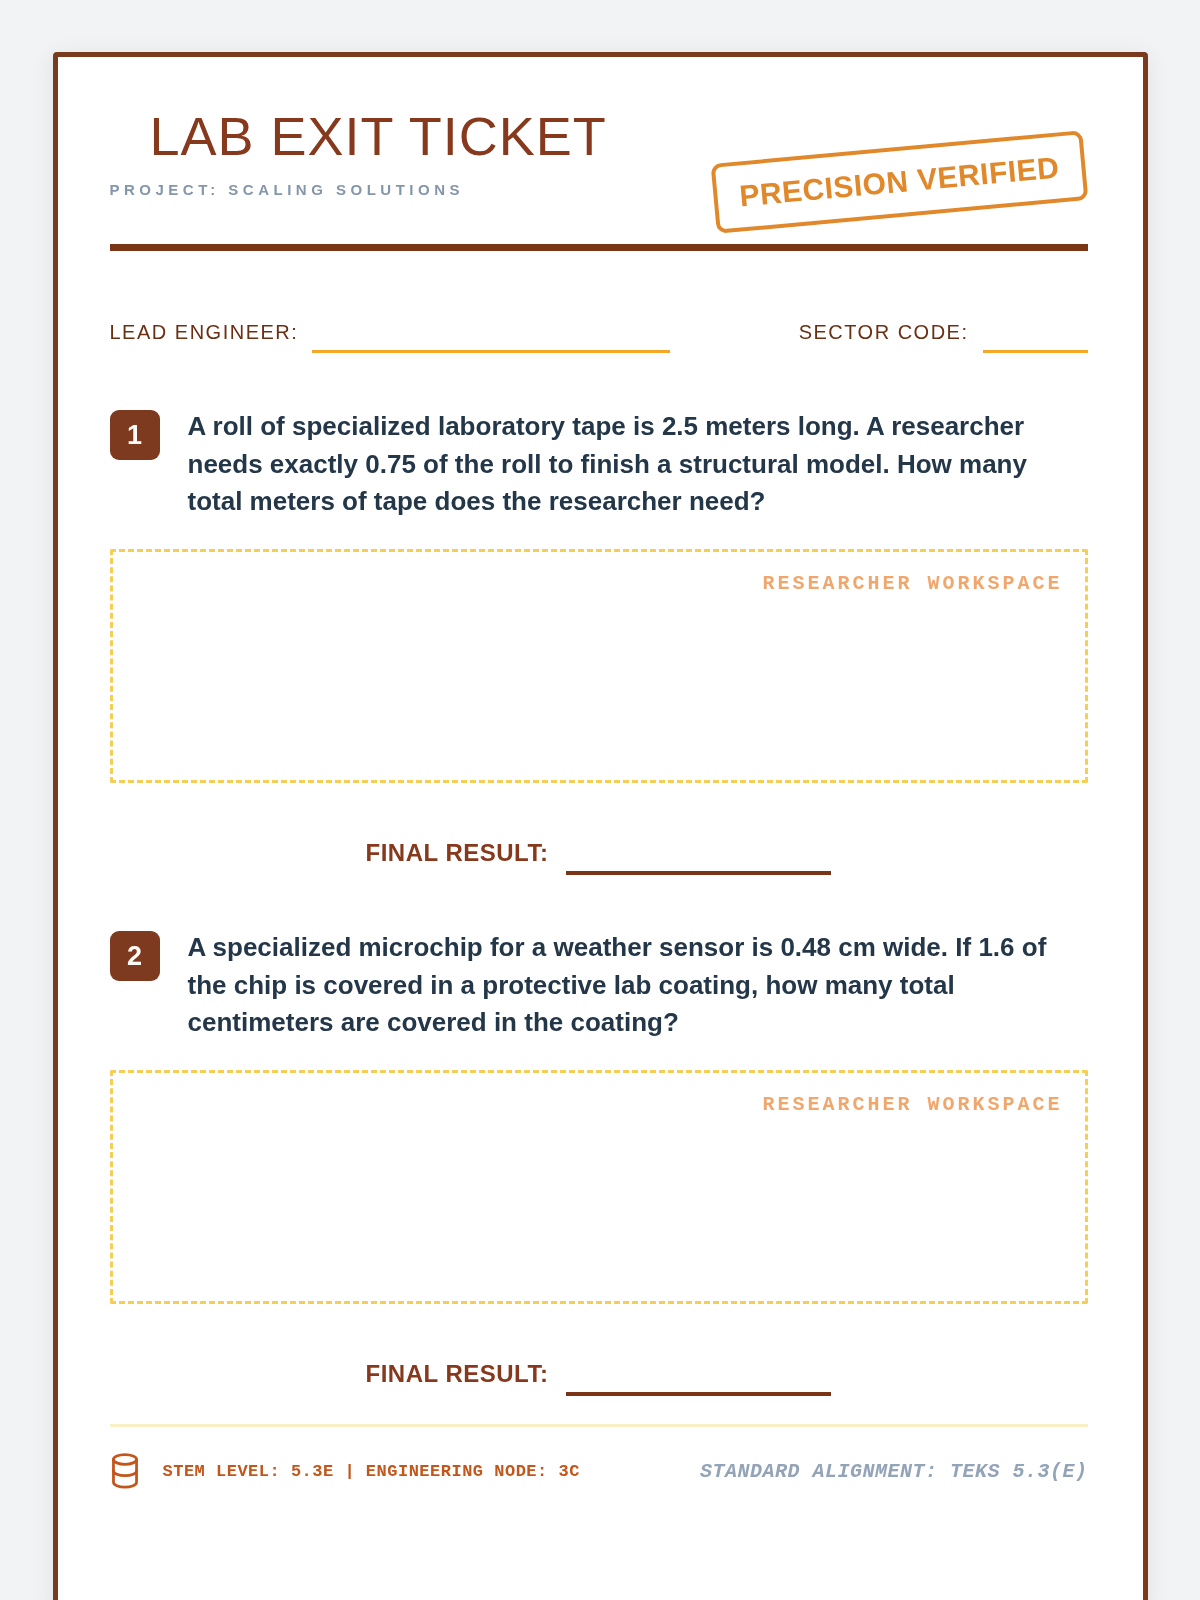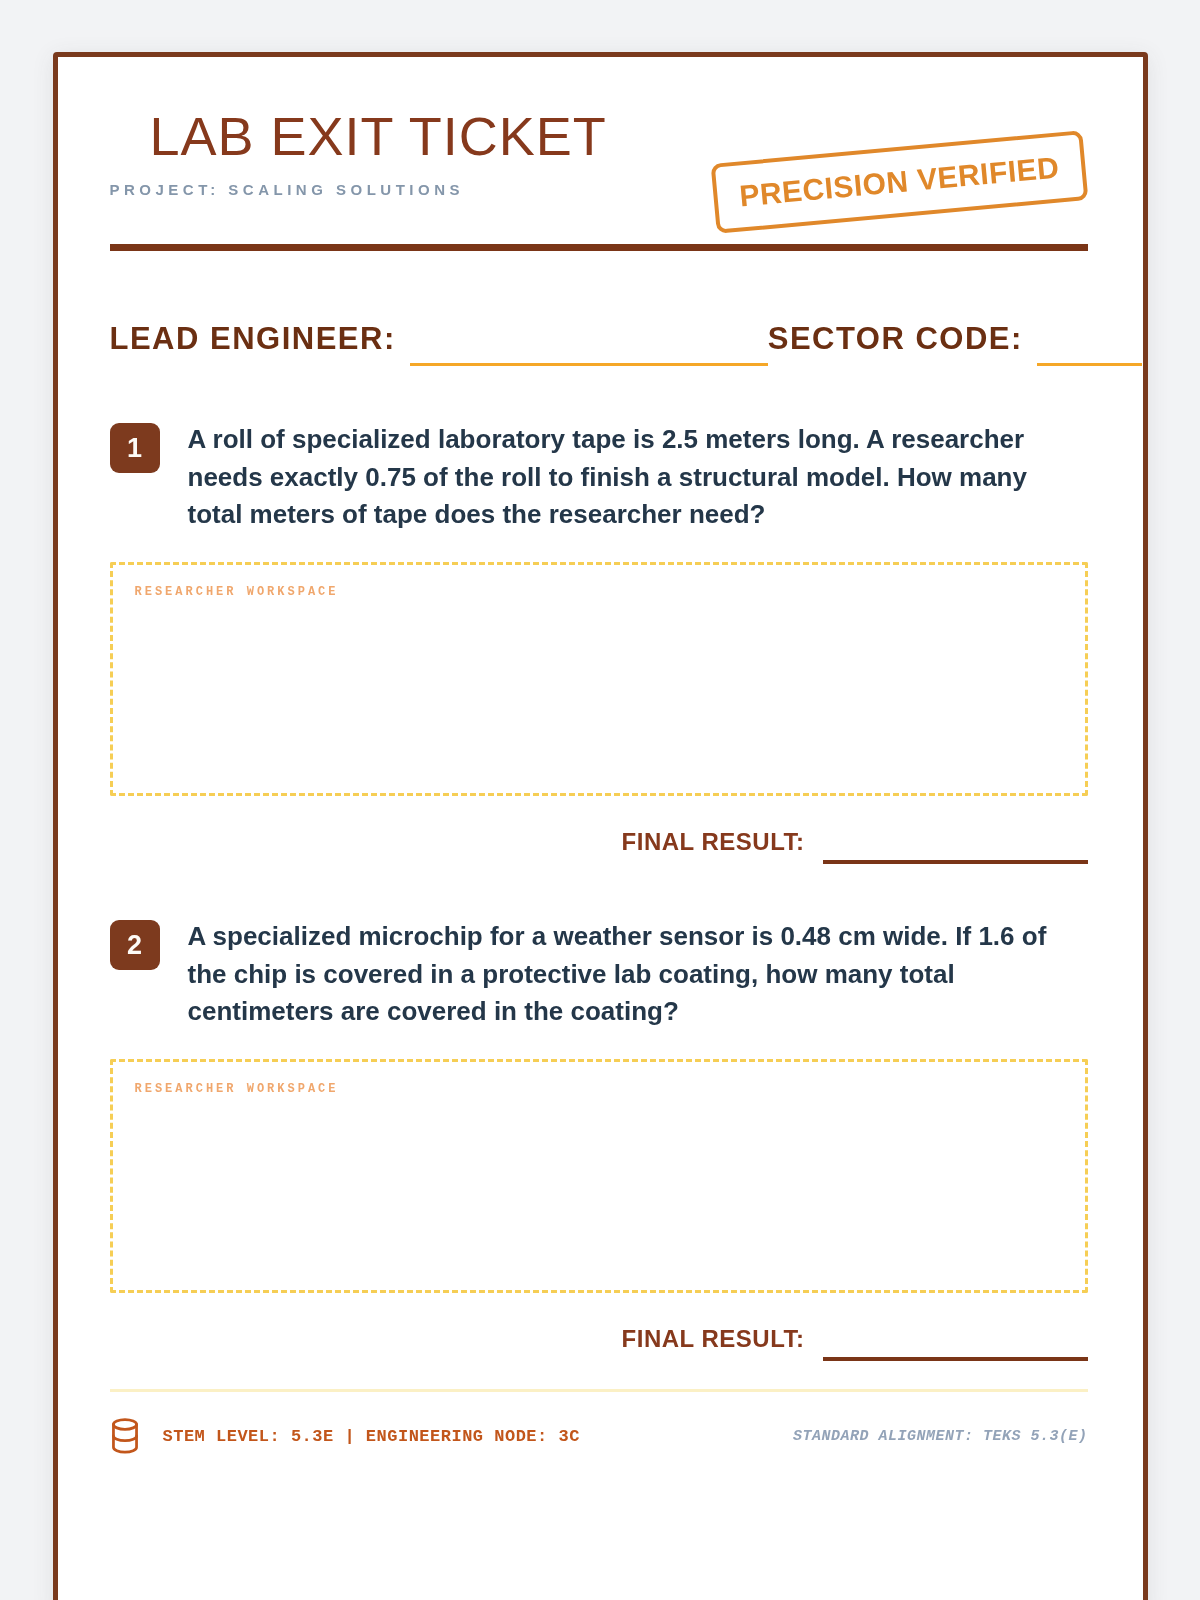--- a/index.html
+++ b/index.html
@@ -56,22 +56,22 @@
     background: var(--rule-brown, #7a3517);
   }
   
   .fields {
     margin-top: 70px;
     display: flex;
     align-items: flex-end;
   }
   .field { display: flex; align-items: flex-end; }
   .field-label {
-    font-size: 31px;
-    font-weight: bold;
+    font-size: 20px;
+    font-weight: normal;
     letter-spacing: 1.5px;
     color: var(--field-brown, #6b2f12);
     white-space: nowrap;
   }
   .blank {
     border-bottom: 3px solid var(--blank-orange, #f5a728);
     transform: translateY(9px);
   }
   .blank-lead { width: 358px; margin-left: 14px; }
   .field-sector { margin-left: auto; }
@@ -104,29 +104,30 @@
   }
   .workspace {
     margin-top: 28px;
     height: 234px;
     border: 3px dashed var(--workspace-gold, #f6ce55);
     border-radius: 2px;
     padding: 20px 22px;
   }
   .workspace-label {
     font-family: "Liberation Mono", monospace;
-    font-size: 12px;
+    font-size: 20px;
     font-weight: bold;
     letter-spacing: 3px;
     color: var(--workspace-orange, #f0a76d);
+    text-align: right;
   }
   .result-row {
-    margin-top: 32px;
-    display: flex;
-    justify-content: flex-end;
+    margin-top: 56px;
+    display: flex;
+    justify-content: center;
     align-items: flex-end;
   }
   .result-label {
     font-size: 24px;
     font-weight: bold;
     letter-spacing: 0.5px;
     color: var(--result-brown, #86391c);
     white-space: nowrap;
   }
   .result-blank {
@@ -151,21 +152,21 @@
   .footer-left-text {
     font-family: "Liberation Mono", monospace;
     font-size: 17px;
     font-weight: bold;
     letter-spacing: 0.5px;
     color: var(--footer-accent, #c2561b);
   }
   .footer-right-text {
     font-family: "Liberation Mono", monospace;
     font-style: italic;
-    font-size: 15px;
+    font-size: 20px;
     font-weight: bold;
     letter-spacing: 0.5px;
     color: var(--footer-slate, #93a3b8);
   }
   .db-icon svg { display: block; }
 </style>
 </head>
 <body>
 
 <div class="sheet">

